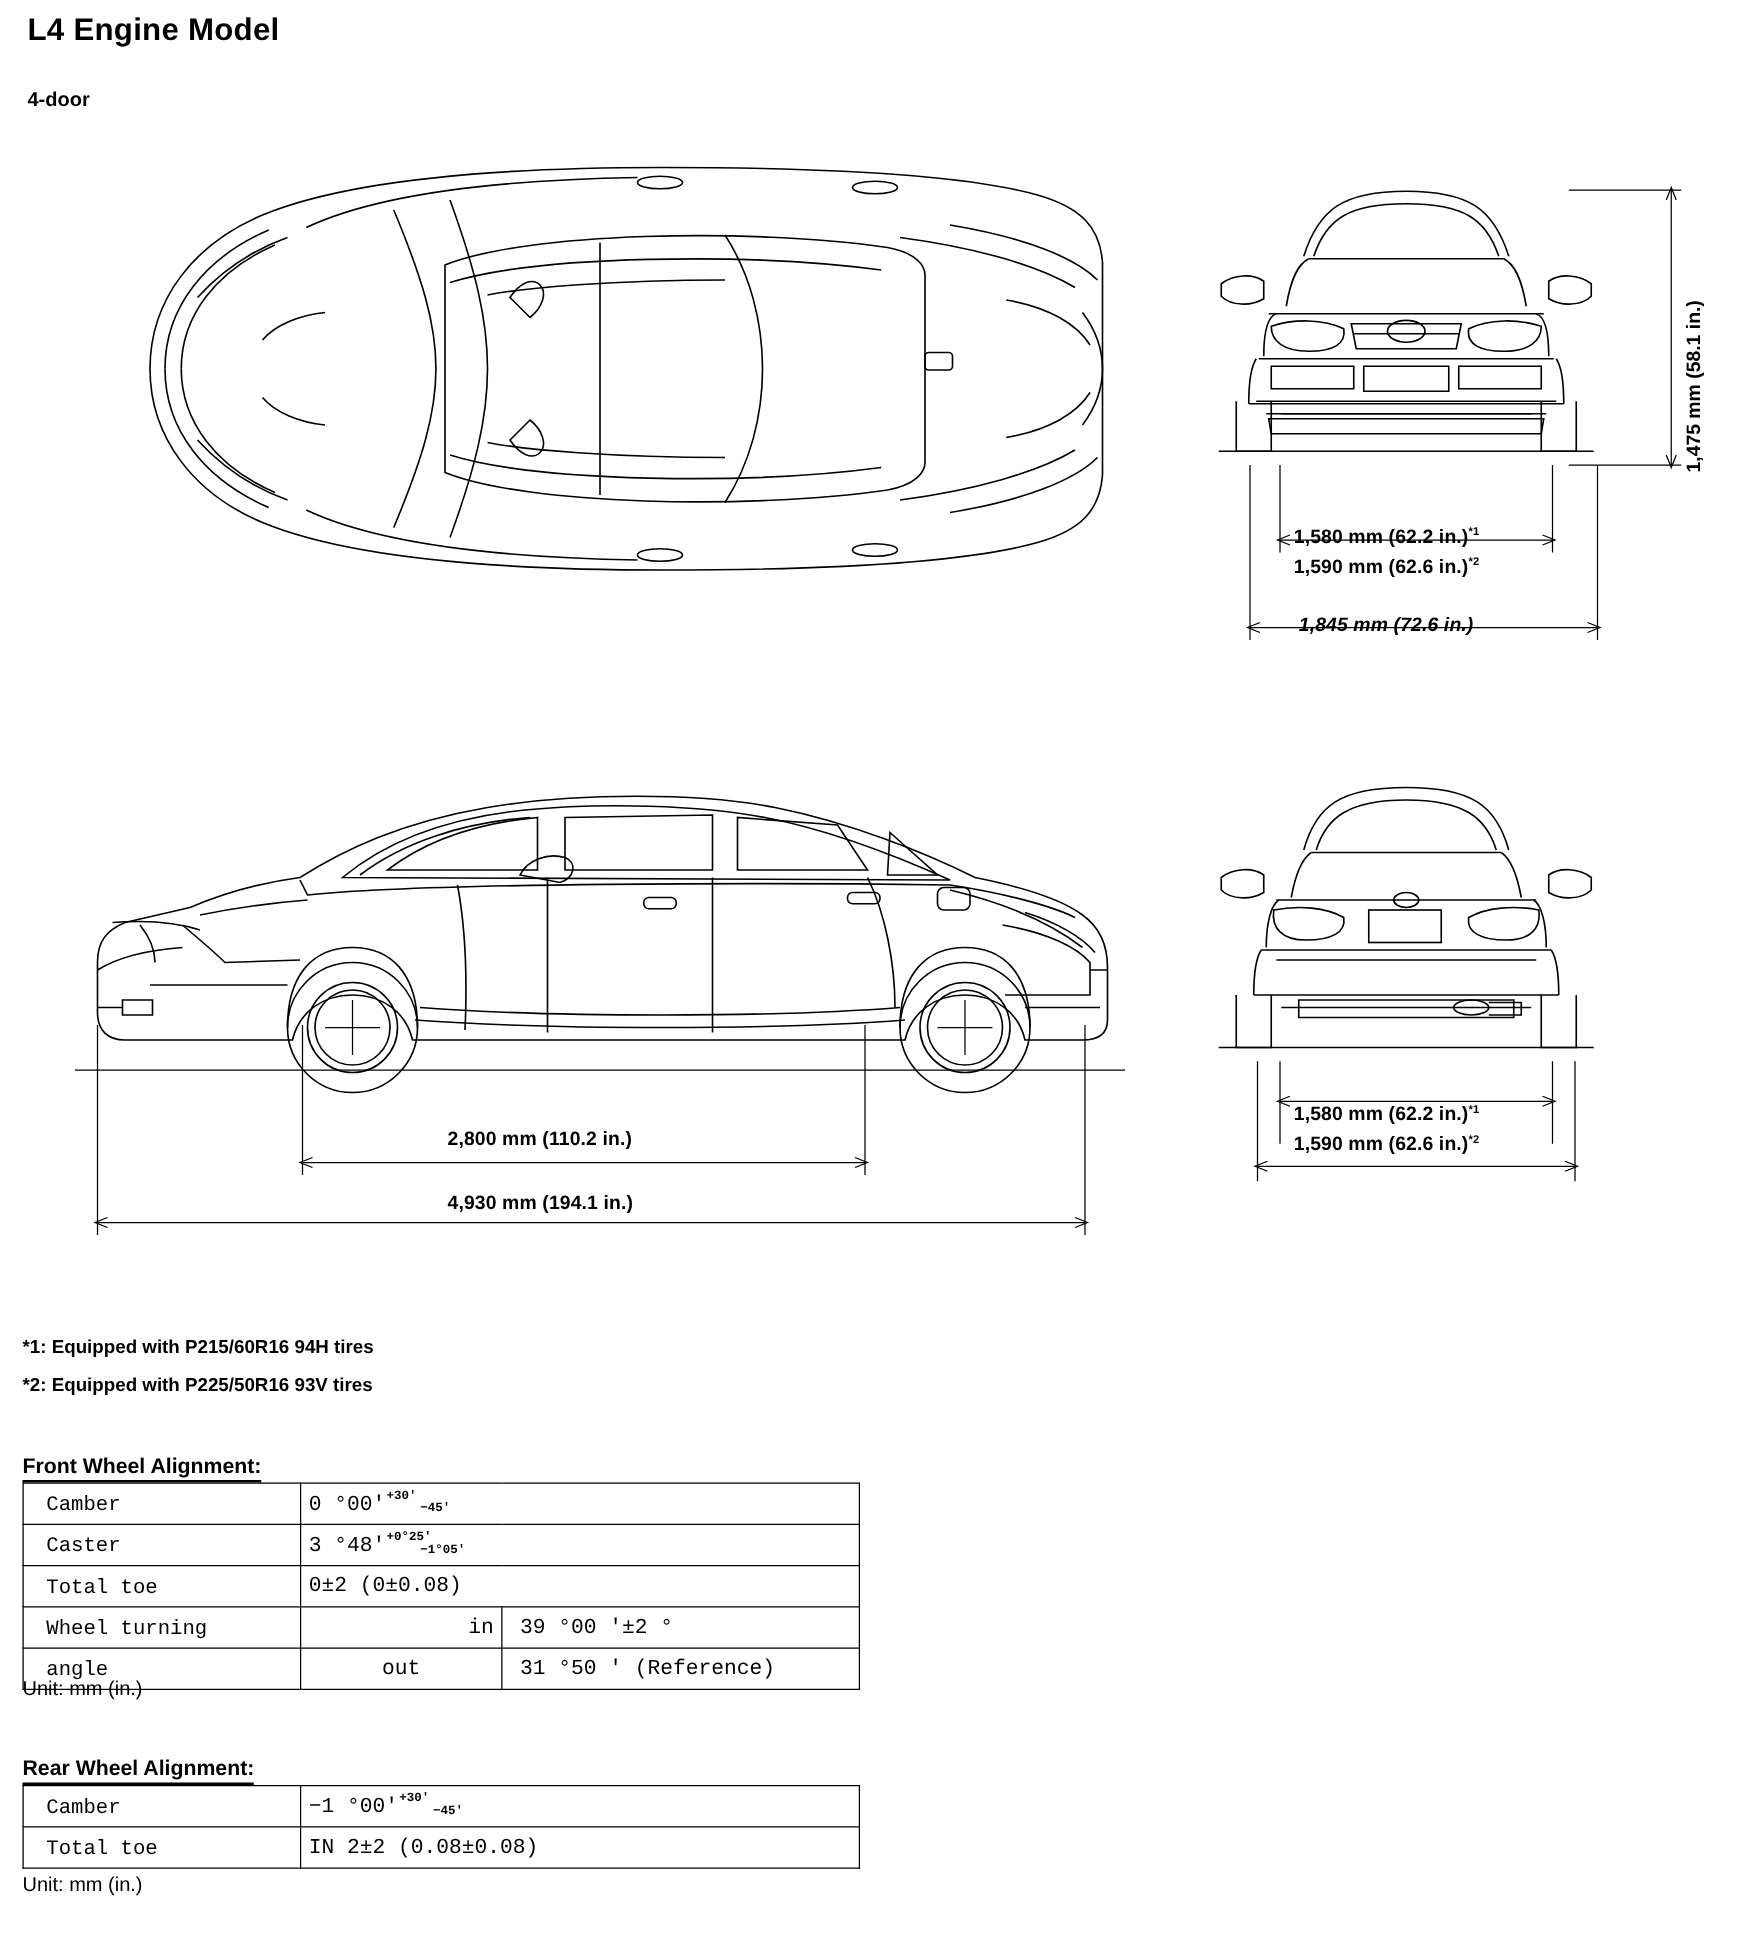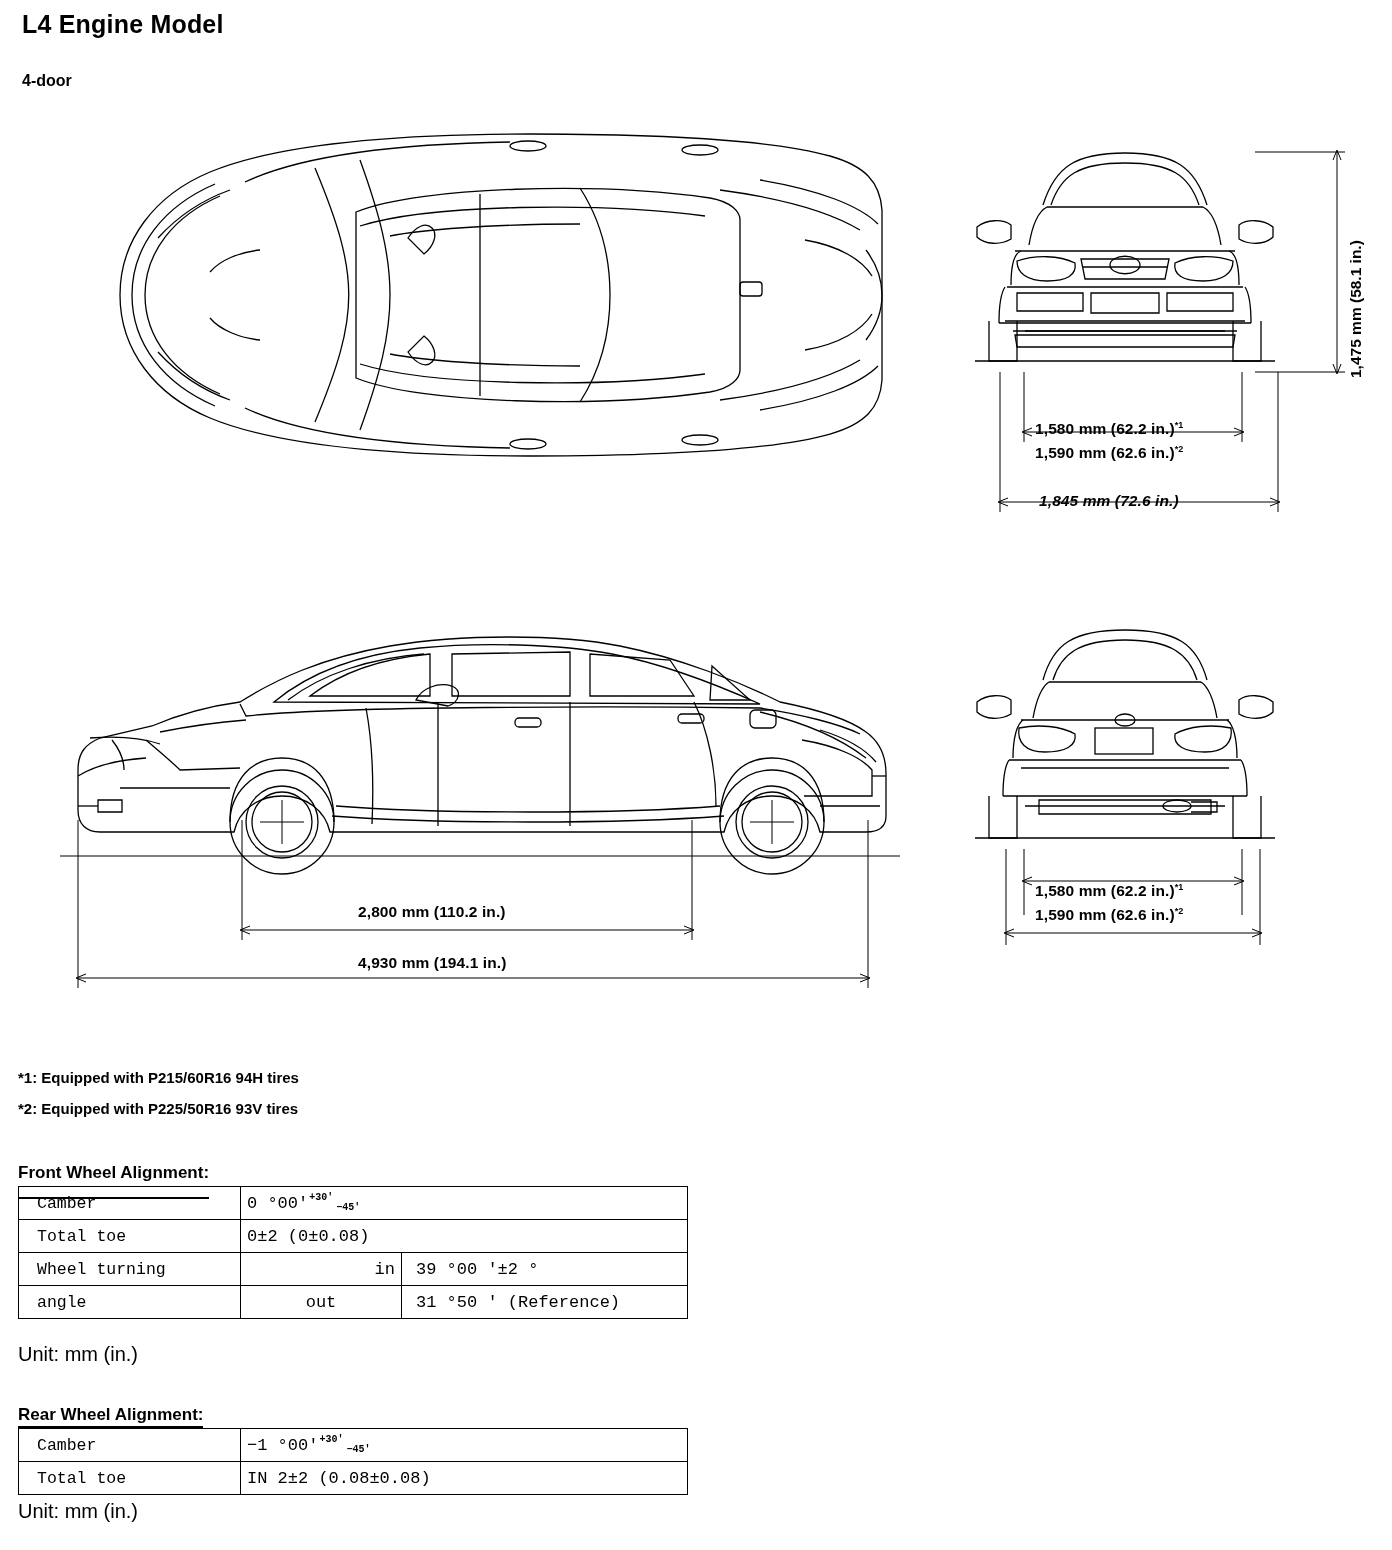--- a/index.html
+++ b/index.html
@@ -26,21 +26,21 @@
   }
   .note{font-size:15px;font-weight:bold;white-space:nowrap;}
   .secthead{font-size:17px;font-weight:bold;}
   table.align{
     border-collapse:collapse;font-size:17px;
   }
   table.align td{
     border:1px solid #000;padding:2px 6px;height:28px;vertical-align:middle;font-family:Liberation Mono, monospace;
   }
   table.align td.lbl{width:197px;padding-left:18px;font-size:16.5px;}
-  .unit{font-size:20px;}
+  .unit{font-size:16px;}
   .frac{
     display:inline-block;vertical-align:middle;font-size:10px;line-height:1.05;
     font-weight:bold;text-align:left;margin-left:1px;
   }
   .frac .top{display:block;}
   .frac .bot{display:block;padding-left:7px;margin-left:20px;}
   svg{display:block;}
   .ln{stroke:#000;fill:none;}
 </style>
 </head>
@@ -332,31 +332,37 @@
   </g>
 </svg>
 </div>
 
 <div class="abs dimtext" style="left:1035px;top:882px;"><span>1,580 mm (62.2 in.)</span><span class="sup">*1</span></div>
 <div class="abs dimtext" style="left:1035px;top:906px;"><span>1,590 mm (62.6 in.)</span><span class="sup">*2</span></div>
 
 <div class="abs note" style="left:18px;top:1069px;">*1: Equipped with P215/60R16 94H tires</div>
 <div class="abs note" style="left:18px;top:1100px;">*2: Equipped with P225/50R16 93V tires</div>
 
-<div class="abs secthead" style="left:18px;top:1163px;border-bottom:2px solid #000;padding-bottom:14px;text-align:center;">Front Wheel Alignment:</div>
+<div class="abs secthead" style="left:18px;top:1163px;border-bottom:2px solid #000;padding-bottom:1px;text-align:center;">Front Wheel Alignment:</div>
 
 <table class="align abs" style="left:18px;top:1186px;width:670px;">
   <tbody>
       <tr>
     <td class="lbl">Camber</td>
     <td colspan="2">
       <span>0 °00</span><span>′</span><span class="frac"><span class="top">+30′</span><span class="bot">−45′</span></span>
     </td>
   </tr>
   <tr>
+    <td class="lbl">Caster</td>
+    <td colspan="2">
+      <span>3 °48</span><span>′</span><span class="frac"><span class="top">+0°25′</span><span class="bot">−1°05′</span></span>
+    </td>
+  </tr>
+  <tr>
     <td class="lbl">Total toe</td>
     <td colspan="2">0±2 (0±0.08)</td>
   </tr>
   <tr>
     <td class="lbl">Wheel turning</td>
     <td style="width:148px;text-align:right;">in</td>
     <td style="padding-left:14px;">39 °00 ′±2 °</td>
   </tr>
   <tr>
     <td class="lbl">angle</td>

